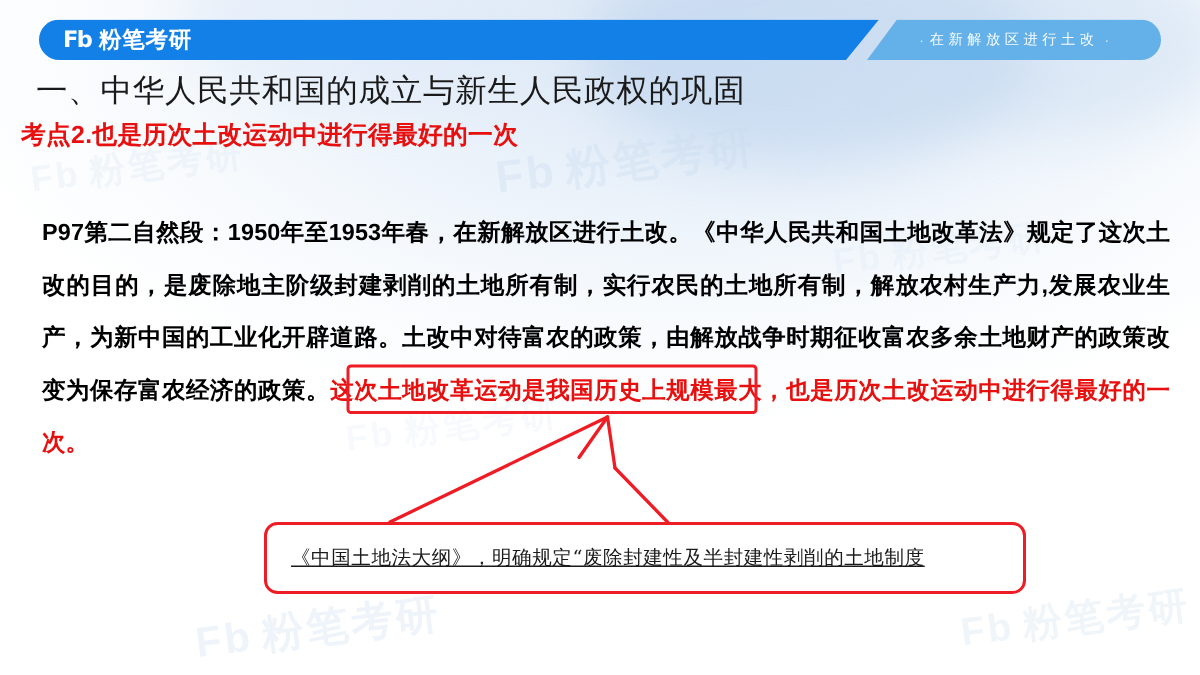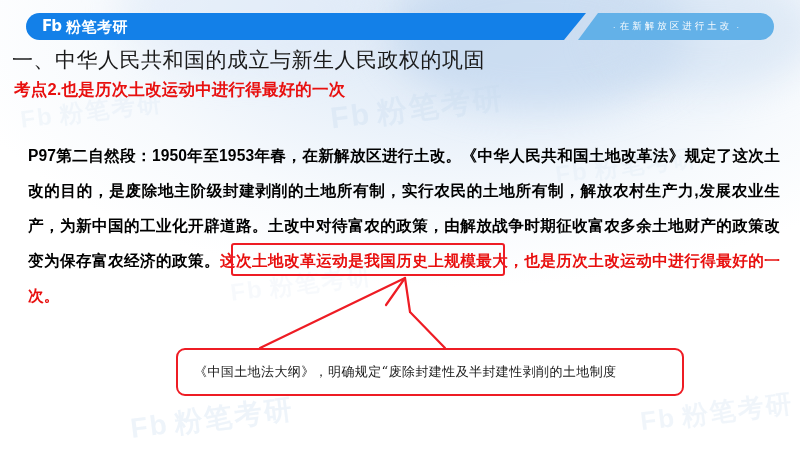--- a/index.html
+++ b/index.html
@@ -116,21 +116,21 @@
   .tag-dot {
     color: #ffffff;
     font-size: 9px;
     opacity: .8;
     padding: 0 4px;
   }
 
   
   .title-main {
     position: absolute;
-    left: 12px; top: 46px;
+    left: 24px; top: 46px;
     font-size: 21px;
     font-weight: 400;
     color: #1a1a1a;
     letter-spacing: .5px;
     white-space: nowrap;
     font-family: "DejaVu Serif", "Liberation Serif", serif;
   }
   .title-sub {
     position: absolute;
     left: 14px; top: 79px;
@@ -178,20 +178,21 @@
     align-items: center;
   }
   .note-text {
     margin-left: 16px;
     font-size: 13px;
     font-weight: 400;
     color: #1a1a1a;
     letter-spacing: .4px;
     white-space: nowrap;
     font-family: "DejaVu Serif", "Liberation Serif", serif;
+    text-decoration: underline;
   }
 
   
   .connector {
     position: absolute;
     left: 0; top: 0;
     width: 800px; height: 450px;
     pointer-events: none;
   }
 </style>

